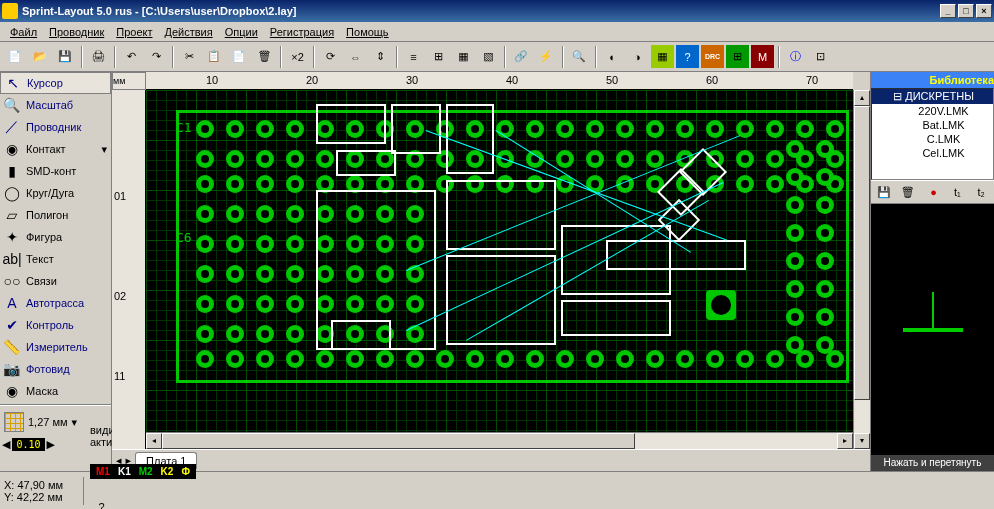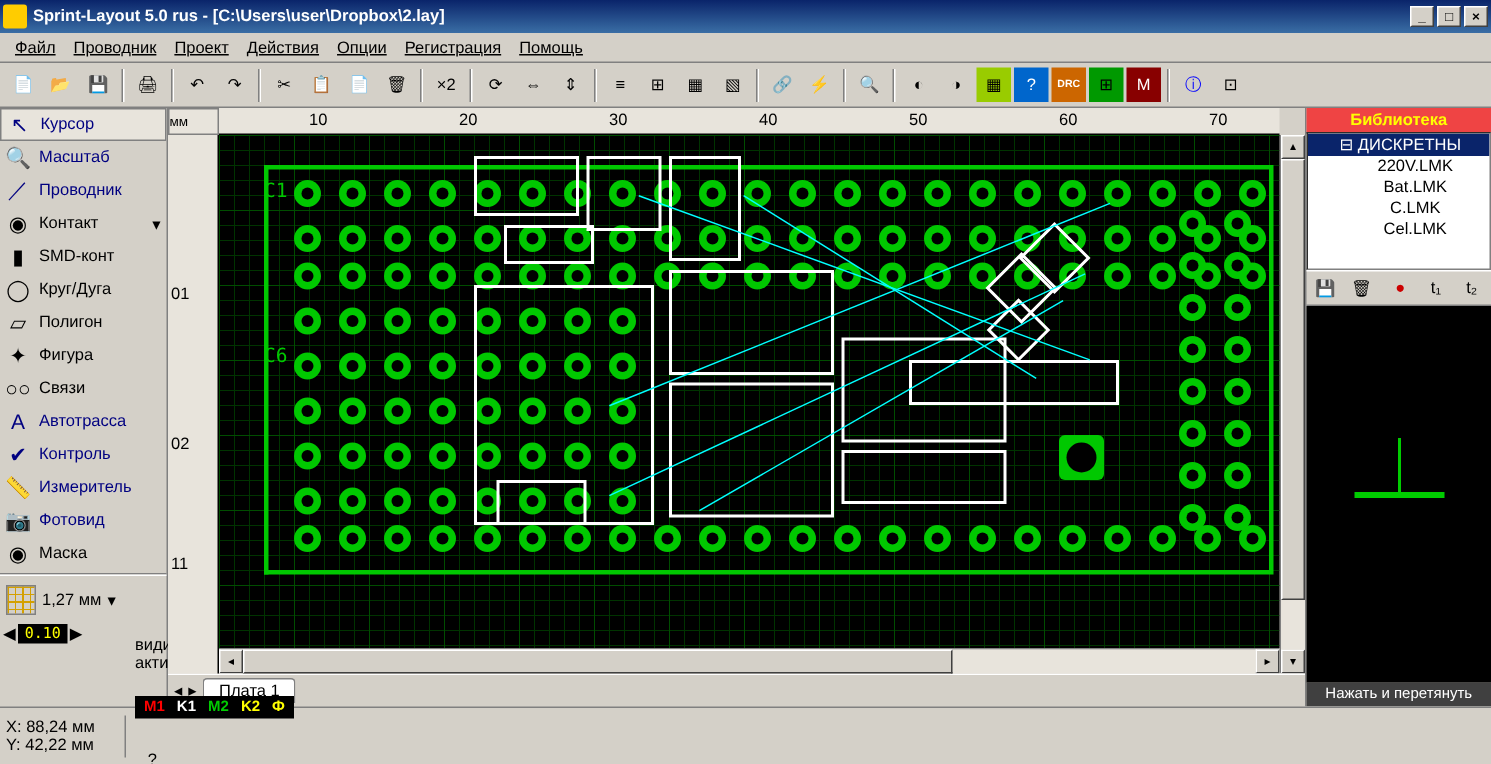--- a/index.html
+++ b/index.html
@@ -42,21 +42,21 @@
 .airwire { position: absolute; height: 1px; background: #0ff; transform-origin: 0 0; }
 .label { position: absolute; color: #00c800; font: 13px monospace; }
 .trace { position: absolute; background: #00c800; }
 .scrollbar-h { height: 17px; background: #d4d0c8; border-top: 1px solid #808080; display: flex; }
 .scrollbar-v { width: 17px; background: #d4d0c8; border-left: 1px solid #808080; display: flex; flex-direction: column; }
 .sbtn { width: 16px; height: 16px; background: #d4d0c8; border: 1px solid #fff; border-right-color: #404040; border-bottom-color: #404040; font: 8px sans-serif; text-align: center; line-height: 14px; }
 .sthumb { background: #d4d0c8; border: 1px solid #fff; border-right-color: #404040; border-bottom-color: #404040; }
 .tabbar { height: 22px; display: flex; align-items: center; background: #d4d0c8; border-top: 1px solid #fff; padding: 0 4px; gap: 4px; }
 .tab { padding: 2px 10px; background: #fff; border: 1px solid #808080; border-bottom: none; border-radius: 3px 3px 0 0; }
 .rightpanel { width: 124px; background: #d4d0c8; border-left: 1px solid #808080; display: flex; flex-direction: column; }
-.libhdr { height: 16px; background: #ef4444; color: #ff0; font-weight: bold; text-align: center; line-height: 16px; }
+.libhdr { height: 16px; background: #3b82f6; color: #ff0; font-weight: bold; text-align: right; line-height: 16px; }
 .libtree { flex: 0 0 92px; background: #fff; border: 1px inset #808080; overflow: auto; font: 11px sans-serif; text-align: center; }
 .libtree .node { padding: 1px 2px 1px 4px; white-space: nowrap; }
 .libtree .root { background: #0a246a; color: #fff; }
 .libbtns { height: 24px; display: flex; align-items: center; gap: 2px; padding: 2px; border-top: 1px solid #fff; border-bottom: 1px solid #808080; }
 .preview { flex: 1; background: #000; display: flex; align-items: center; justify-content: center; position: relative; }
 .previewshape { width: 60px; height: 4px; background: #0c0; position: relative; }
 .previewshape::before { content: ''; position: absolute; left: 50%; bottom: 0; width: 2px; height: 40px; background: #0c0; transform: translateX(-50%); }
 .previewhint { height: 16px; background: #404040; color: #fff; font: 10px sans-serif; text-align: center; line-height: 16px; }
 .statusbar { height: 38px; background: #d4d0c8; border-top: 1px solid #808080; display: flex; align-items: center; }
 .coords { width: 84px; padding: 2px 4px; font: 11px sans-serif; border-right: 1px solid #808080; }
@@ -158,20 +158,24 @@
           <span class="ticon">◯</span>
           <span>Круг/Дуга</span>
         </div>
         <div class="tool">
           <span class="ticon">▱</span>
           <span>Полигон</span>
         </div>
         <div class="tool">
           <span class="ticon">✦</span>
           <span>Фигура</span>
+        </div>
+        <div class="tool">
+          <span class="ticon">ab|</span>
+          <span>Текст</span>
         </div>
         <div class="tool">
           <span class="ticon">○○</span>
           <span>Связи</span>
         </div>
         <div class="tool navy">
           <span class="ticon">A</span>
           <span>Автотрасса</span>
         </div>
         <div class="tool navy">
@@ -447,21 +451,21 @@
     </div>
     <div class="preview">
       <div class="previewshape"></div>
     </div>
     <div class="previewhint">Нажать и перетянуть</div>
   </div>
 </div>
 
 <div class="statusbar">
   <div class="coords">
-    <div>X:  88,24 мм</div>
+    <div>X:  47,90 мм</div>
     <div>Y:  42,22 мм</div>
   </div>
   <div class="layerbox">
     <div>
       <div>видим.</div>
       <div>актив.</div>
     </div>
     <div class="layerstrip">
       <span class="layer l-m1">M1</span>
       <span class="layer l-k1">K1</span>

